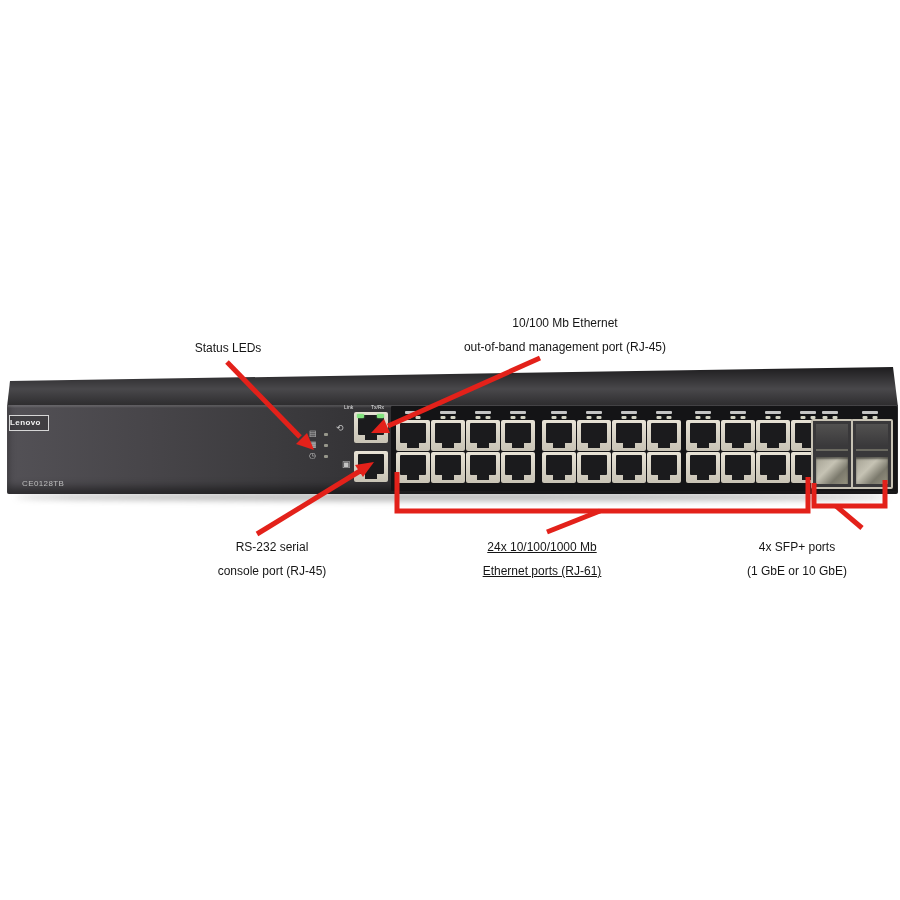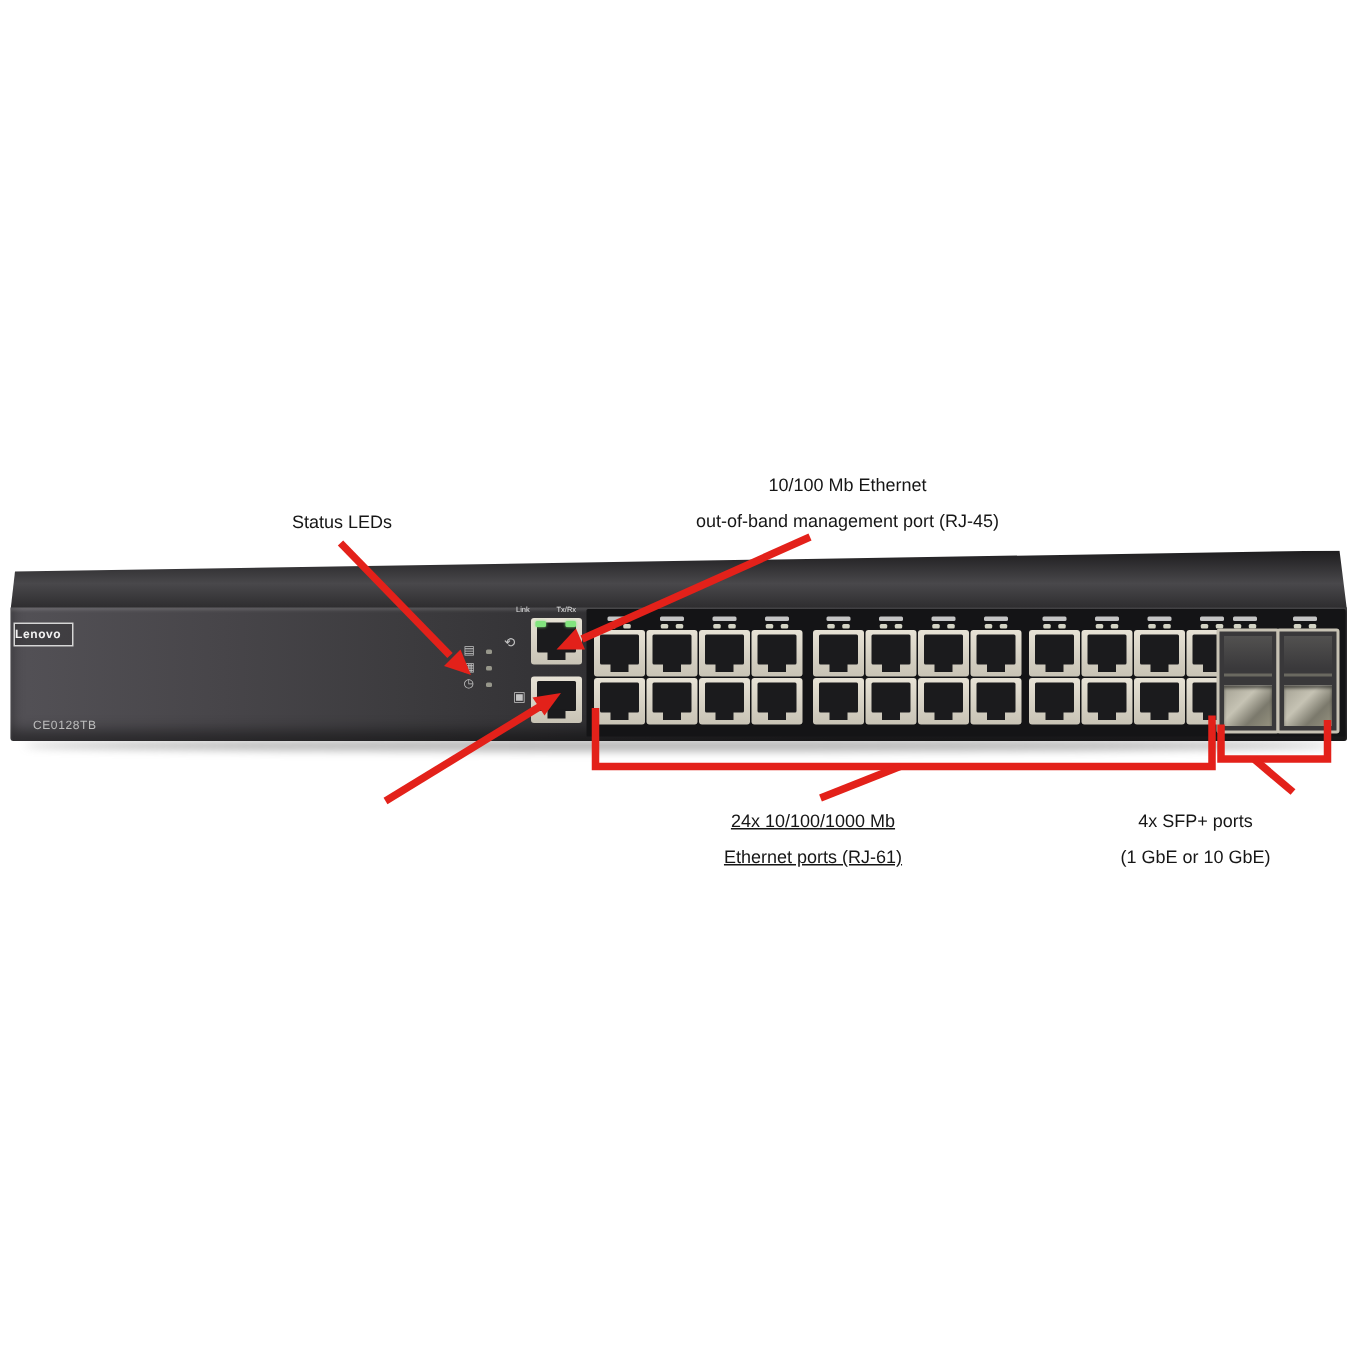--- a/index.html
+++ b/index.html
@@ -284,20 +284,24 @@
     <line class="rl" x1="836" y1="506" x2="862" y2="528"></line>
   </svg>
 
   <div class="ann ann-status">
     <div>Status LEDs</div>
   </div>
   <div class="ann ann-mgmt">
     <div>10/100 Mb Ethernet</div>
     <div>out-of-band management port (RJ-45)</div>
   </div>
+  <div class="ann ann-console">
+    <div>RS-232 serial</div>
+    <div>console port (RJ-45)</div>
+  </div>
   <div class="ann ann-24">
     <div>24x 10/100/1000 Mb</div>
     <div>Ethernet ports (RJ-61)</div>
   </div>
   <div class="ann ann-sfp">
     <div>4x SFP+ ports</div>
     <div>(1 GbE or 10 GbE)</div>
   </div>
 
 </div>

